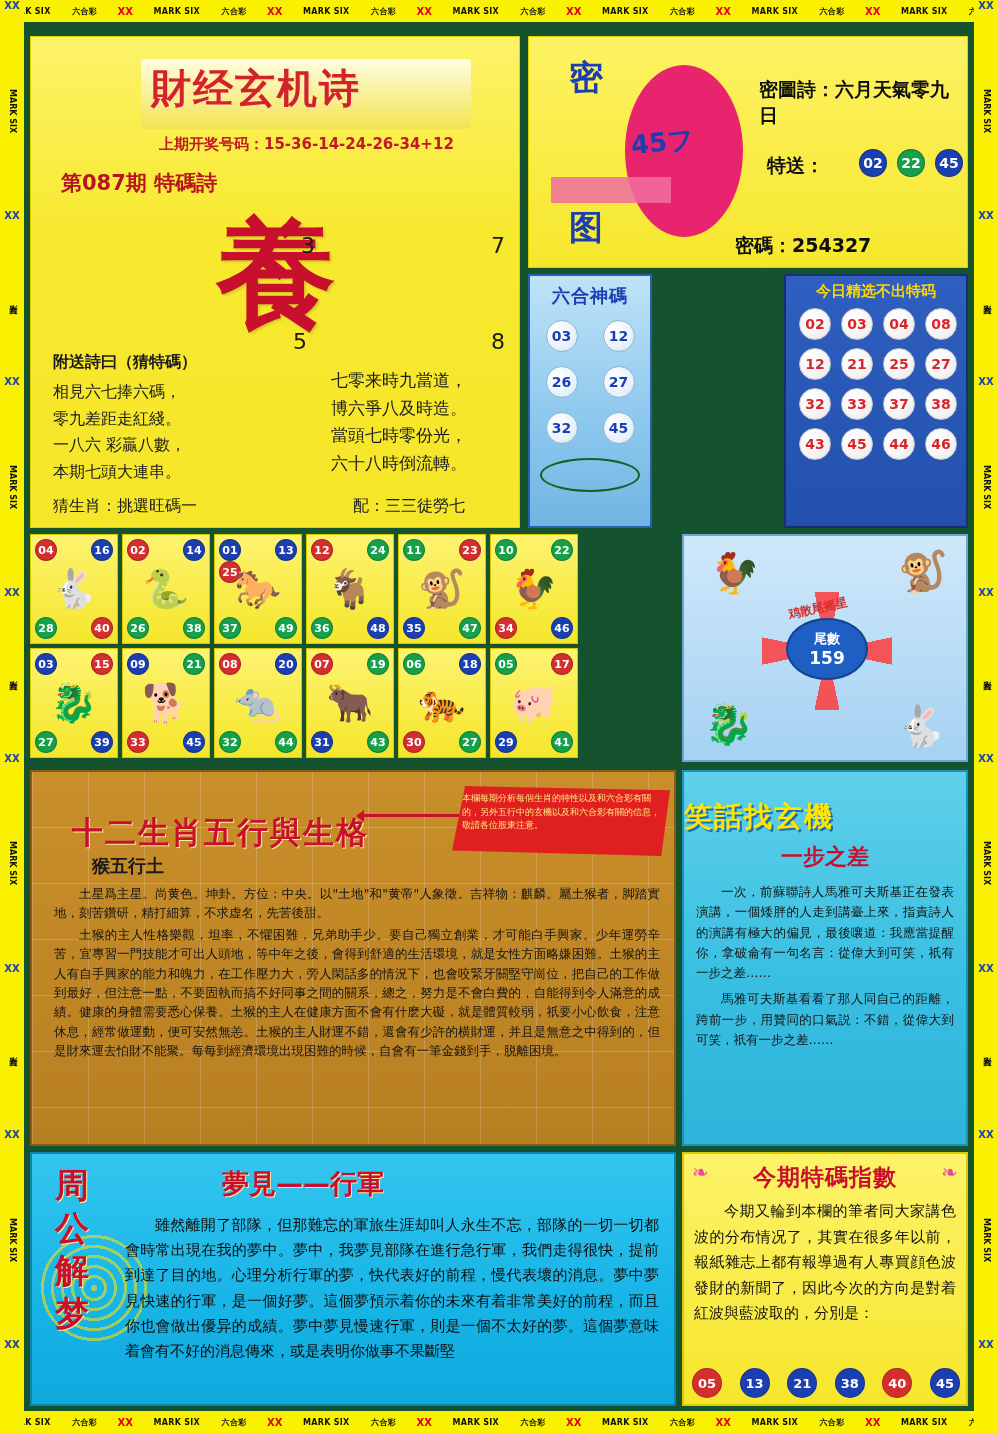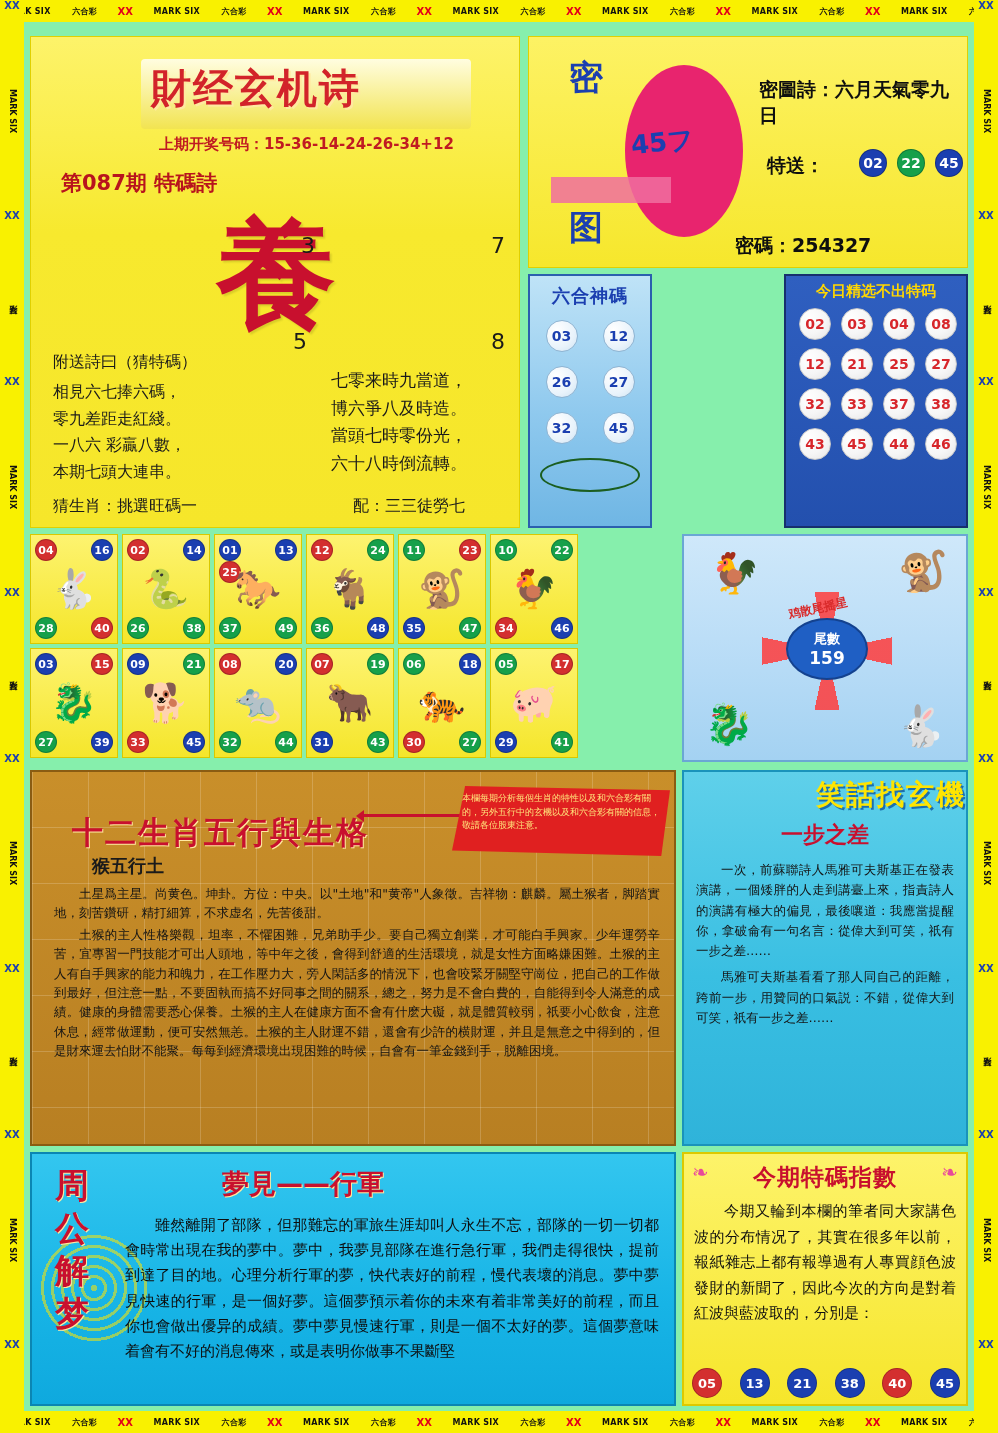--- a/index.html
+++ b/index.html
@@ -46,21 +46,21 @@
     writing-mode: vertical-rl;
     padding: 5px 0;
   }
   .xx { color: #e2001a; font-weight: bold; font-size: 10px; padding: 0 3px;}
   .xxb { color: #1b3fb0; font-weight: bold; font-size: 10px; padding: 0 1px;}
 
   .content {
     position: absolute;
     top: 22px; left: 24px;
     width: 950px; height: 1389px;
-    background: #86efac;
+    background: #14532d;
   }
 
   
   .top-left {
     position: absolute; top: 14px; left: 6px; width: 490px; height: 492px;
     background: linear-gradient(180deg,#fdf36a 0%,#f7e92e 40%,#f6e62a 100%);
     border: 1px solid #e0d000;
   }
   .title-plate {
     position: absolute; top: 22px; left: 110px; width: 330px; height: 70px;
@@ -90,21 +90,21 @@
   }
   .n-tl { position: absolute; top: 196px; left: 270px; font-size: 22px; color:#1a1a1a; }
   .n-tr { position: absolute; top: 196px; left: 460px; font-size: 22px; color:#1a1a1a; }
   .n-bl { position: absolute; top: 292px; left: 262px; font-size: 22px; color:#1a1a1a; }
   .n-br { position: absolute; top: 292px; left: 460px; font-size: 22px; color:#1a1a1a; }
 
   .poem-left {
     position: absolute; top: 312px; left: 22px; width: 250px;
     font-size: 16px; color: #1a1a1a; line-height: 1.65;
   }
-  .poem-left .hdr { margin-bottom: 4px; }
+  .poem-left .hdr { margin-bottom: 4px; font-weight: bold; }
   .poem-right {
     position: absolute; top: 330px; left: 300px; width: 190px;
     font-size: 17px; color: #1a1a1a; line-height: 1.62;
   }
   .poem-right .pei { margin-top: 16px; margin-left: 22px; font-size: 16px;}
 
   
   .top-right {
     position: absolute; top: 14px; left: 504px; width: 440px; height: 232px;
     background: linear-gradient(180deg,#fdf264 0%,#f6e72c 100%);
@@ -305,21 +305,21 @@
   }
   .wx-body p { margin: 0 0 2px 0; text-indent: 2em; }
 
   
   .joke {
     position: absolute; top: 748px; left: 658px; width: 286px; height: 376px;
     background: linear-gradient(180deg,#5fd0ea 0%,#39bfe2 55%,#2fb3da 100%);
     border: 2px solid #1a93bb;
   }
   .joke-title {
-    text-align: right; margin-top: 4px;
+    text-align: left; margin-top: 26px;
     font-size: 28px; font-weight: bold; color: #ffe500;
     text-shadow: 2px 2px 0 #1b6fae;
     letter-spacing: 2px;
   }
   .joke-sub {
     text-align: center; margin-top: 6px;
     font-size: 22px; font-weight: bold; color: #c8102e;
   }
   .joke-body {
     margin: 10px 12px 0 12px; font-size: 12.5px; color: #141414;

